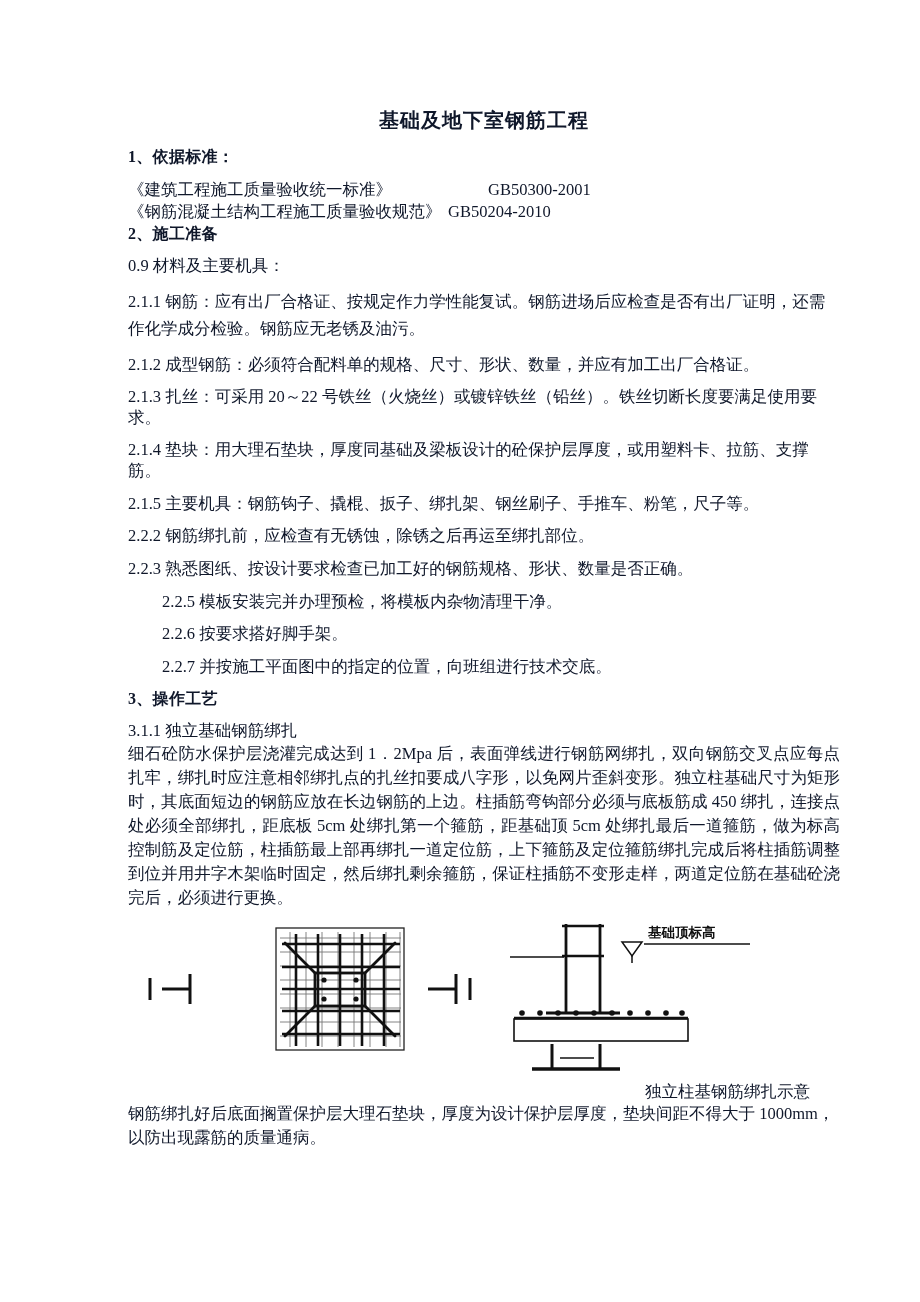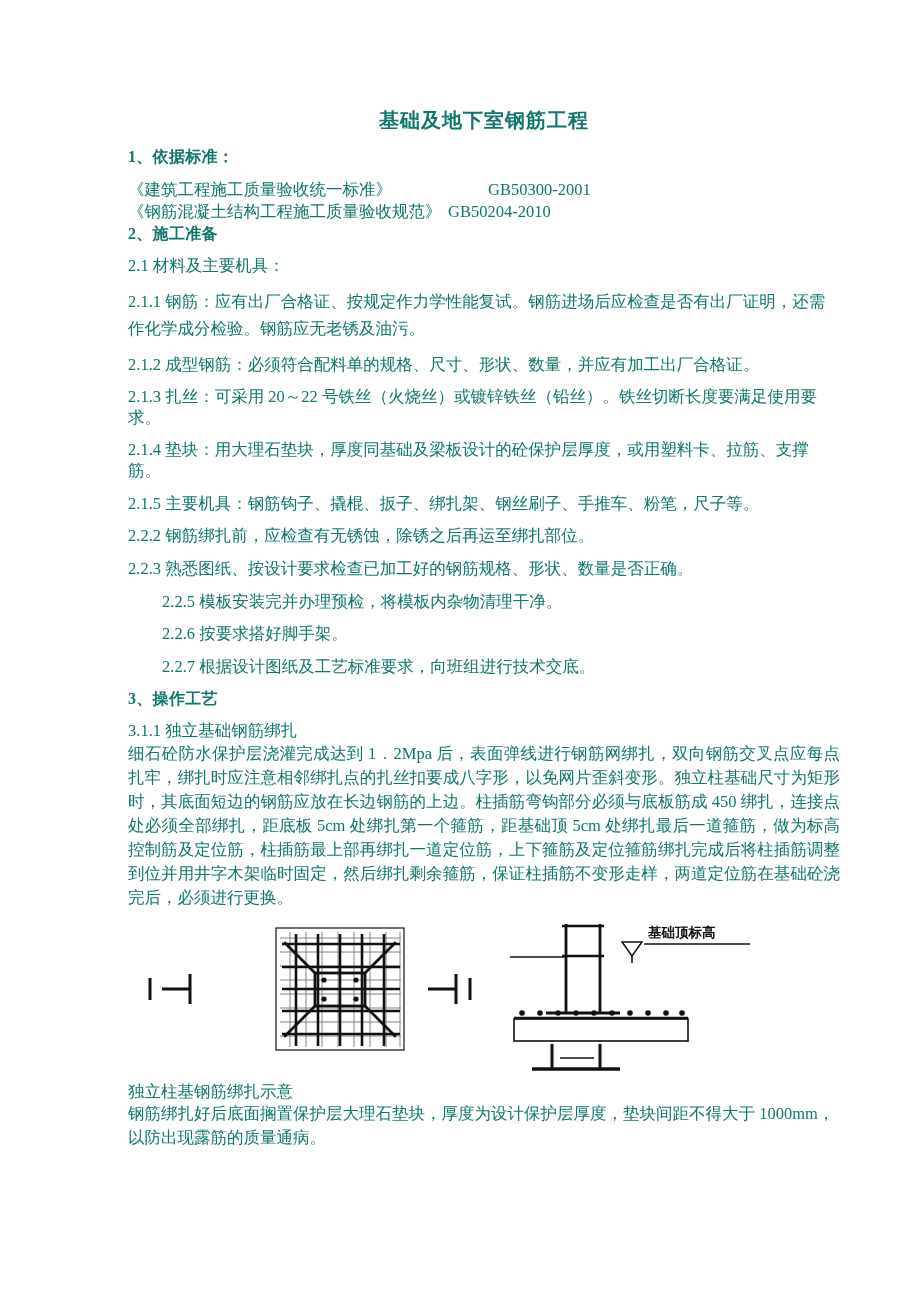--- a/index.html
+++ b/index.html
@@ -6,21 +6,21 @@
     margin: 0;
     padding: 0;
     background: #ffffff;
   }
   .page {
     position: relative;
     width: 920px;
     height: 1302px;
     background: #ffffff;
     font-family: "Liberation Serif", "DejaVu Serif", serif;
-    color: #0f766e;
+    color: #0f172a;
     overflow: hidden;
     box-sizing: border-box;
   }
   .content {
     position: absolute;
     left: 128px;
     top: 0;
     width: 712px;
   }
 
@@ -70,21 +70,21 @@
     text-justify: inter-character;
   }
 
   .fig-wrap {
     position: relative;
     width: 712px;
     height: 165px;
     margin-top: 6px;
   }
   .fig-caption {
-    text-align: left;
+    text-align: right;
     font-size: 16.5px;
     line-height: 1.3;
     margin: 0;
     padding-right: 30px;
   }
 
   .p-tail {
     font-size: 16.5px;
     line-height: 1.45;
     margin: 0;
@@ -106,35 +106,35 @@
       <span class="std-name">《建筑工程施工质量验收统一标准》</span>
       <span class="std-code">GB50300-2001</span>
     </div>
     <div class="std-row">
       <span class="std-name">《钢筋混凝土结构工程施工质量验收规范》</span>
       <span class="std-code">GB50204-2010</span>
     </div>
 
     <p class="h-sec">2、施工准备</p>
 
-    <p class="p-body spaced-sm">2.1 材料及主要机具：</p>
+    <p class="p-body spaced-sm">0.9 材料及主要机具：</p>
 
     <p class="p-body spaced-sm" style="line-height:1.65">2.1.1 钢筋：应有出厂合格证、按规定作力学性能复试。钢筋进场后应检查是否有出厂证明，还需作化学成分检验。钢筋应无老锈及油污。</p>
     <p class="p-body spaced-sm">2.1.2 成型钢筋：必须符合配料单的规格、尺寸、形状、数量，并应有加工出厂合格证。</p>
     <p class="p-body spaced-sm">2.1.3 扎丝：可采用 20～22 号铁丝（火烧丝）或镀锌铁丝（铅丝）。铁丝切断长度要满足使用要求。</p>
     <p class="p-body spaced-sm">2.1.4 垫块：用大理石垫块，厚度同基础及梁板设计的砼保护层厚度，或用塑料卡、拉筋、支撑筋。</p>
     <p class="p-body spaced-sm">2.1.5 主要机具：钢筋钩子、撬棍、扳子、绑扎架、钢丝刷子、手推车、粉笔，尺子等。</p>
 
 
     <p class="p-body spaced-sm">2.2.2 钢筋绑扎前，应检查有无锈蚀，除锈之后再运至绑扎部位。</p>
     <p class="p-body spaced-sm">2.2.3 熟悉图纸、按设计要求检查已加工好的钢筋规格、形状、数量是否正确。</p>
 
     <p class="p-body spaced-sm indent2">2.2.5 模板安装完并办理预检，将模板内杂物清理干净。</p>
     <p class="p-body spaced-sm indent2">2.2.6 按要求搭好脚手架。</p>
-    <p class="p-body spaced-sm indent2">2.2.7 根据设计图纸及工艺标准要求，向班组进行技术交底。</p>
+    <p class="p-body spaced-sm indent2">2.2.7 并按施工平面图中的指定的位置，向班组进行技术交底。</p>
 
     <p class="h-sec spaced-sm">3、操作工艺</p>
 
     <p class="p-body spaced-sm">3.1.1 独立基础钢筋绑扎</p>
 
     <p class="p-dense">细石砼防水保护层浇灌完成达到 1．2Mpa 后，表面弹线进行钢筋网绑扎，双向钢筋交叉点应每点扎牢，绑扎时应注意相邻绑扎点的扎丝扣要成八字形，以免网片歪斜变形。独立柱基础尺寸为矩形时，其底面短边的钢筋应放在长边钢筋的上边。柱插筋弯钩部分必须与底板筋成 450 绑扎，连接点处必须全部绑扎，距底板 5cm 处绑扎第一个箍筋，距基础顶 5cm 处绑扎最后一道箍筋，做为标高控制筋及定位筋，柱插筋最上部再绑扎一道定位筋，上下箍筋及定位箍筋绑扎完成后将柱插筋调整到位并用井字木架临时固定，然后绑扎剩余箍筋，保证柱插筋不变形走样，两道定位筋在基础砼浇完后，必须进行更换。</p>
 
     <div class="fig-wrap">
       <svg width="712" height="165" viewBox="0 0 712 165">
 

